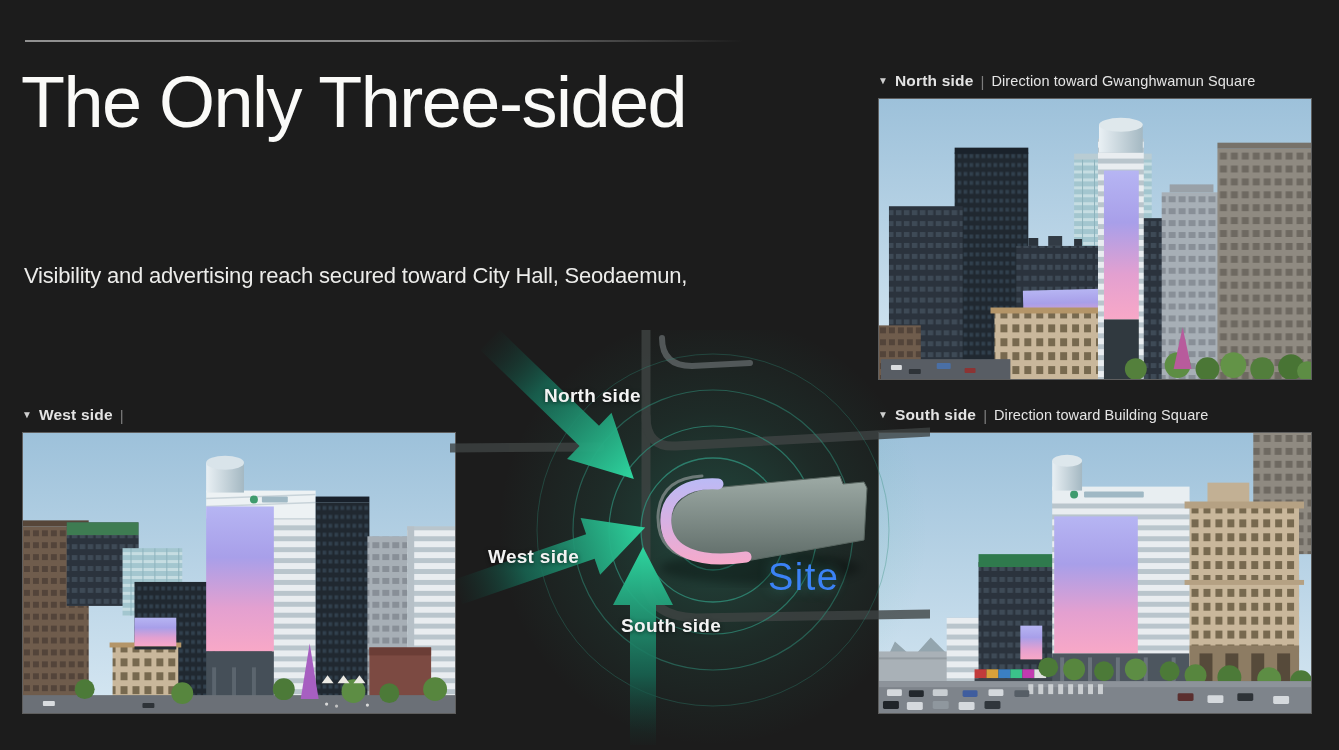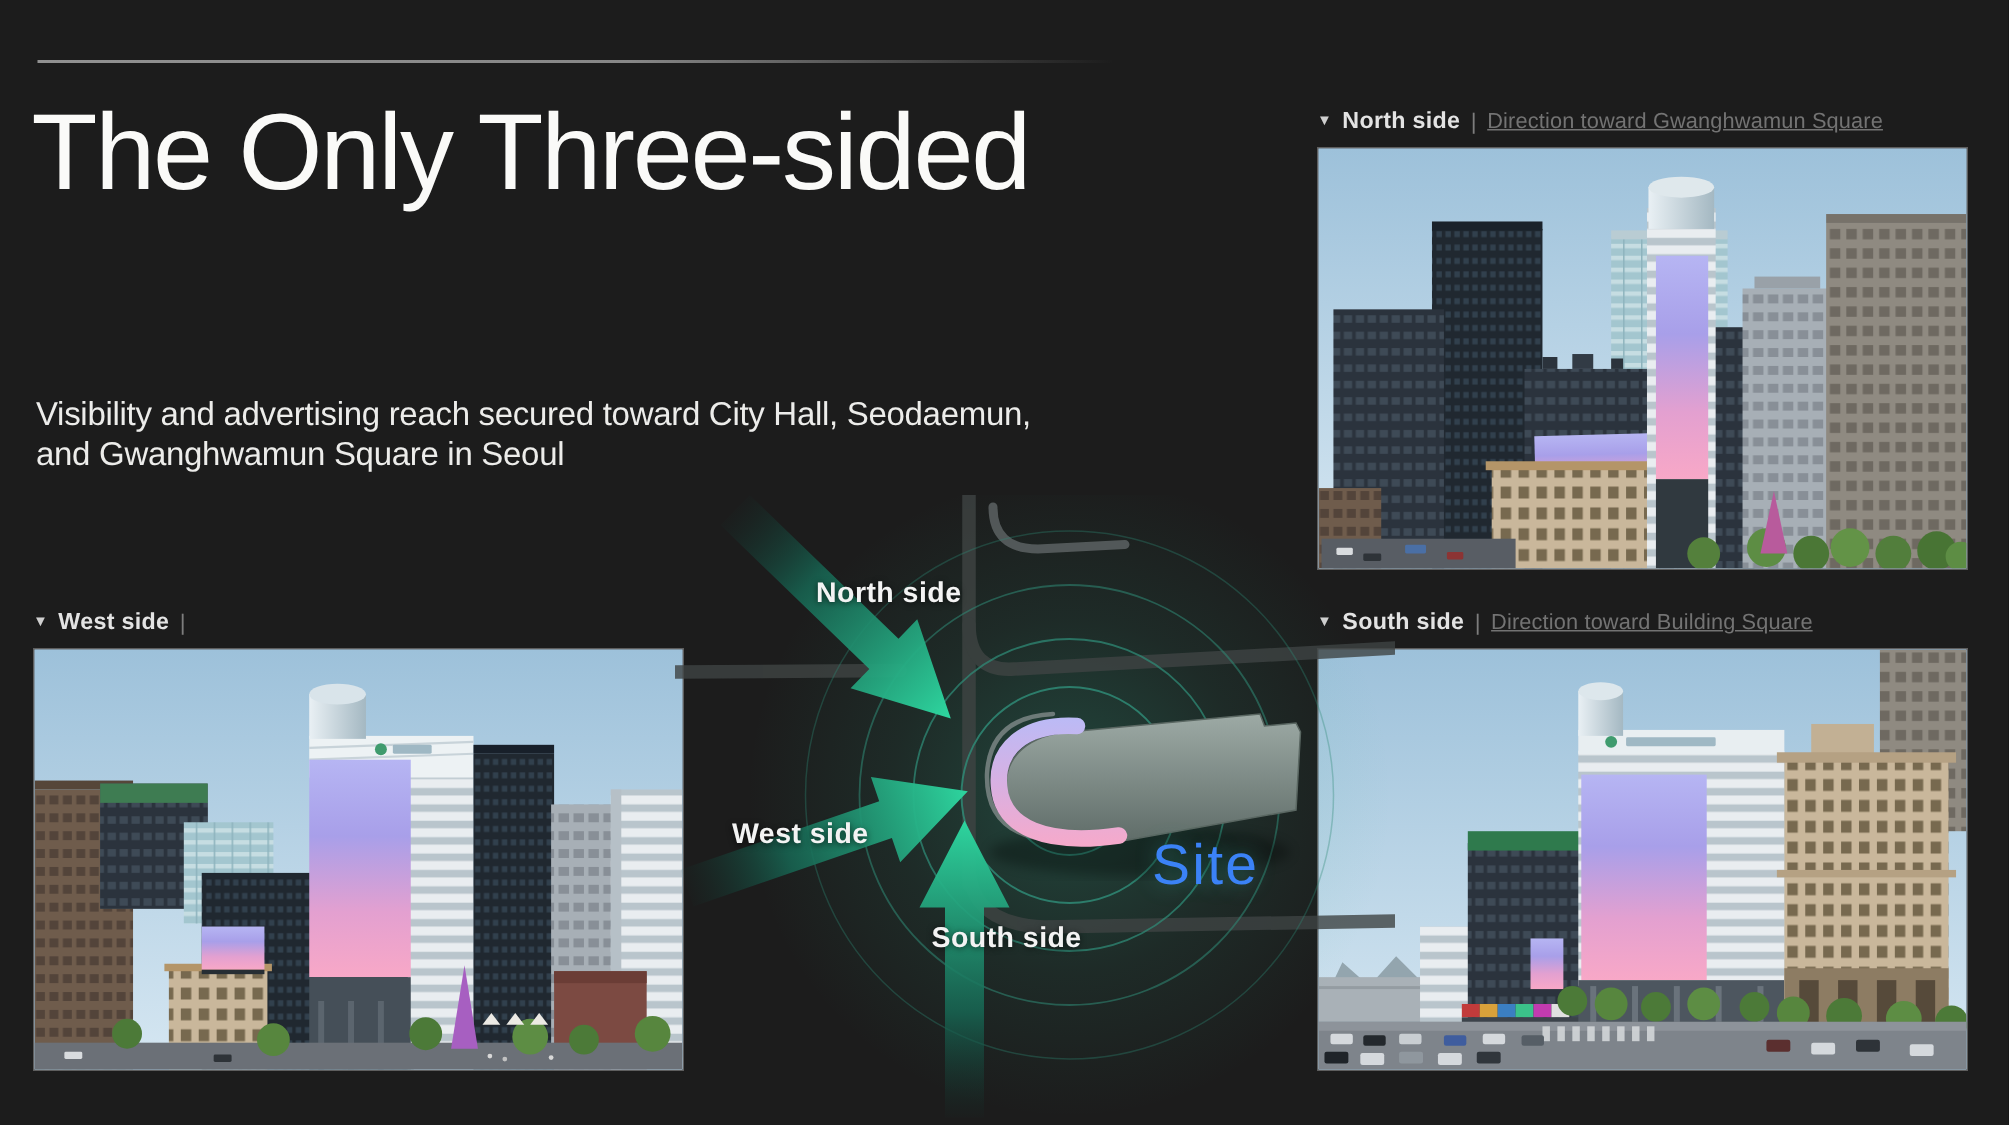--- a/index.html
+++ b/index.html
@@ -11,21 +11,21 @@
          font-size:72px;line-height:73px;letter-spacing:-1.5px;}
   .title span{display:block;}
   .subtitle{position:absolute;left:24px;top:262px;margin:0;font-size:22px;line-height:27px;
             color:#ececea;font-weight:400;letter-spacing:-0.2px;}
   .subtitle span{display:block;}
 
   .panel-label{position:absolute;display:flex;align-items:center;gap:7px;white-space:nowrap;height:20px;}
   .panel-label .tri{font-size:10px;color:#cfcfcf;line-height:1;}
   .panel-label .side{font-weight:700;font-size:15.5px;color:#e3e3e3;letter-spacing:0.2px;}
   .panel-label .bar{color:#7d7d7d;font-weight:300;font-size:15px;}
-  .panel-label .desc{color:#737373;font-size:14.5px;letter-spacing:0.1px;text-decoration:underline;}
+  .panel-label .desc{color:#e5e5e5;font-size:14.5px;letter-spacing:0.1px;}
   .pl-north{left:878px;top:71px;}
   .pl-west{left:22px;top:405px;}
   .pl-south{left:878px;top:405px;}
 
   .photo{position:absolute;width:434px;height:282px;border:1px solid #5e5e5e;box-sizing:border-box;
          overflow:hidden;background:#9cc0da;}
   .photo svg{display:block;width:100%;height:100%;}
   .photo-north{left:878px;top:98px;}
   .photo-west{left:22px;top:432px;}
   .photo-south{left:878px;top:432px;}
@@ -122,21 +122,20 @@
 <div class="slide">
 
   <div class="top-rule"></div>
 
   <h1 class="title">
     <span>The Only Three-sided</span>
   </h1>
 
   <p class="subtitle">
     <span>Visibility and advertising reach secured toward City Hall, Seodaemun,</span>
-    <span>and Gwanghwamun Square in Seoul</span>
   </p>
 
   <div class="panel-label pl-north">
     <span class="tri">▼</span>
     <span class="side">North side</span>
     <span class="bar">|</span>
     <span class="desc">Direction toward Gwanghwamun Square</span>
   </div>
 
   <div class="panel-label pl-west">

